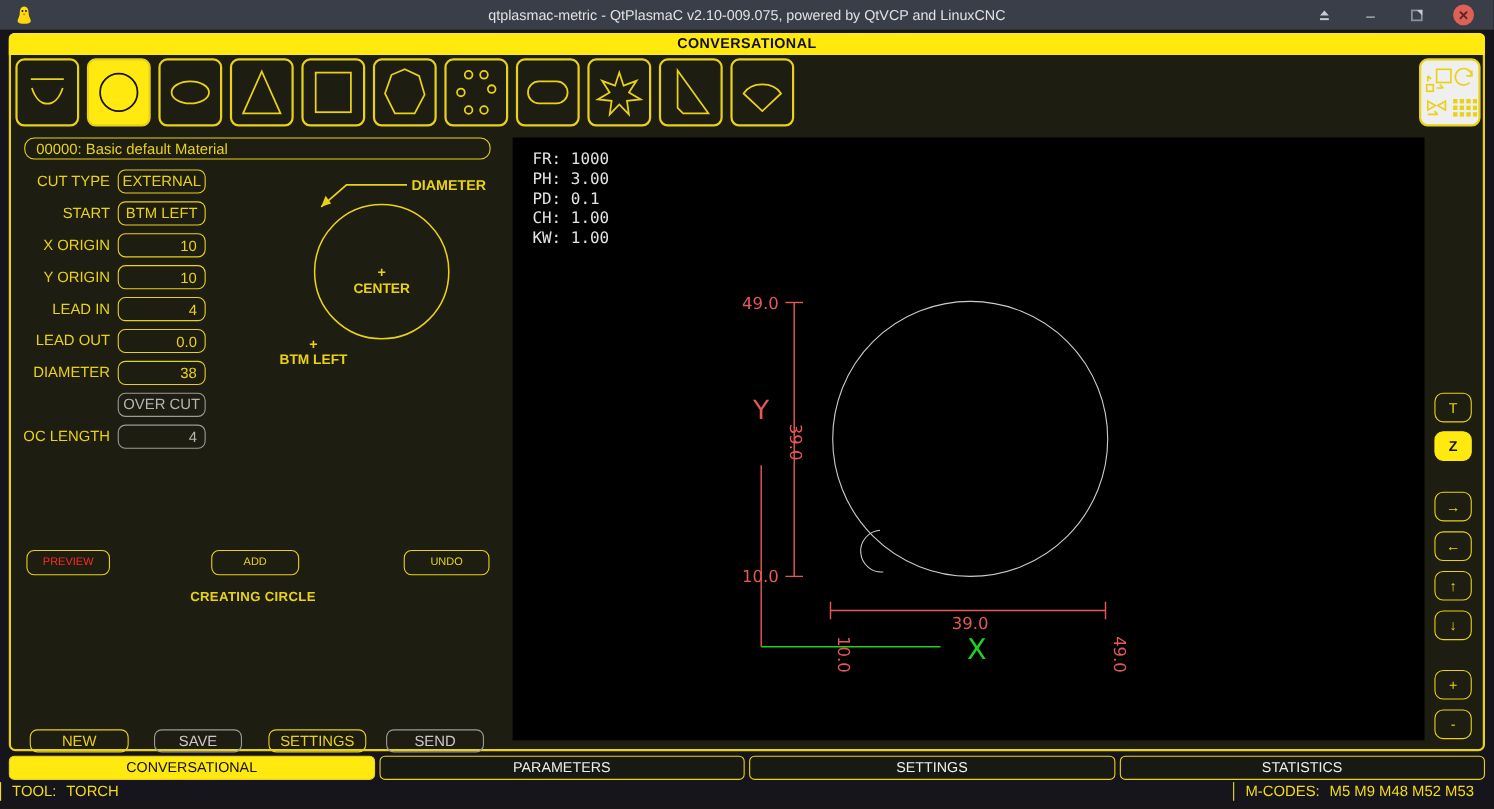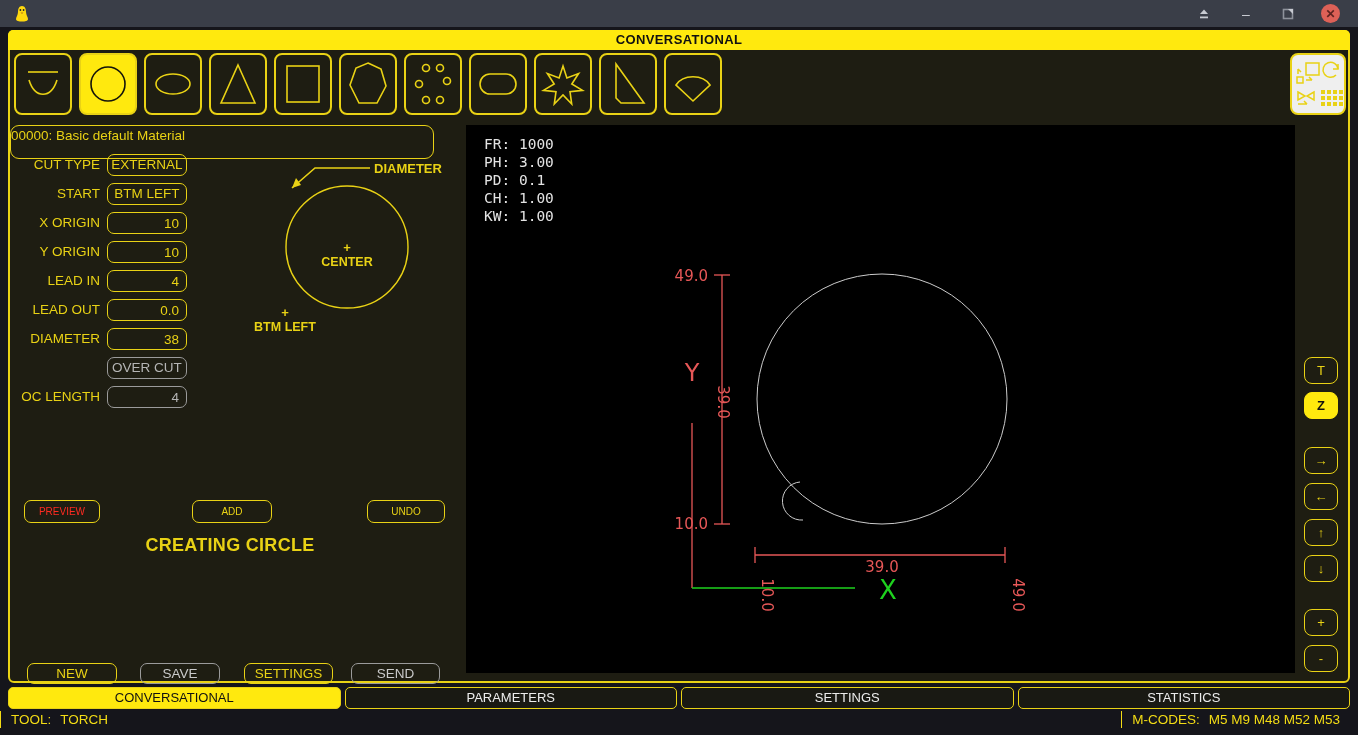--- a/index.html
+++ b/index.html
@@ -43,23 +43,23 @@
     border:2px solid var(--y); border-radius:8px; background:transparent;
     display:flex; align-items:center; justify-content:center; }
   .shape-btn svg{ stroke:var(--y); fill:none; stroke-width:1.6; }
   .shape-btn.selected{ background:var(--yb); }
   .shape-btn.selected svg{ stroke:#14140a; }
   .xform-btn{ position:absolute; top:21px; left:1280px; width:56px; height:62px;
     border:2px solid var(--y); border-radius:8px; display:flex; align-items:center; justify-content:center;}
   .xform-btn svg{ stroke:var(--y); fill:none; stroke-width:1.5; }
 
   
-  .material{ position:absolute; left:0; top:93px; width:424px; height:34px;
+  .material{ position:absolute; left:12px; top:93px; width:424px; height:20px;
     border:1px solid var(--y); border-radius:9px; color:var(--y); font-size:13.5px;
-    line-height:20px; padding-left:0; background:transparent; }
+    line-height:20px; padding-left:10px; background:transparent; }
 
   
   .frow{ position:absolute; left:0; height:22px; }
   .flabel{ position:absolute; left:0; top:0; width:90px; height:22px; text-align:right;
     color:var(--y); font-size:13.5px; line-height:22px; }
   .fctrl{ position:absolute; left:97px; top:0; width:80px; height:22px;
     border:1px solid var(--y); border-radius:7px; background:transparent;
     color:var(--y); font-size:13.5px; }
   button.fctrl{ text-align:center; line-height:20px; }
   input.fctrl{ text-align:right; padding-right:7px; font-family:Liberation Sans, sans-serif; outline:none;}
@@ -67,21 +67,21 @@
 
   
   .diagram{ position:absolute; left:240px; top:120px; width:212px; height:196px; }
   .diagram text{ fill:var(--y); font-family:"Liberation Sans",sans-serif; font-weight:bold; }
 
   
   .act{ position:absolute; height:23px; border:1px solid var(--y); border-radius:7px;
     background:transparent; color:var(--y); font-size:10px; text-align:center; }
   .act.red{ color:var(--red); }
   .creating{ position:absolute; left:60px; top:503px; width:320px; text-align:center;
-    color:var(--y); font-size:18px; font-weight:bold; letter-spacing:.3px;}
+    color:var(--y); font-size:12px; font-weight:bold; letter-spacing:.3px;}
 
   .filebtn{ position:absolute; top:631px; height:21px; border:1px solid var(--y); border-radius:7px;
     background:transparent; color:var(--y); font-size:13.5px; }
   .filebtn.disabled{ border-color:#9b9b9b; color:#c9c9c9; }
 
   
   .canvas{ position:absolute; left:456px; top:93px; width:829px; height:548px; background:#000; }
   .canvas svg{ display:block; }
   .hudtext{ font-family:"DejaVu Sans Mono", monospace; font-size:14.5px; fill:#e3e3e3; }
   .dim{ font-family:"DejaVu Sans", sans-serif; font-size:15px; fill:#e65757; }
@@ -112,20 +112,21 @@
 
 <div class="titlebar">
   <div class="app-icon">
     <svg width="16" height="17" viewBox="0 0 16 17">
       <path d="M8 1 C5 1 4 4 4 7 C4 10 2 12 2 14 C2 16 5 16.5 8 16.5 C11 16.5 14 16 14 14 C14 12 12 10 12 7 C12 4 11 1 8 1 Z" fill="#ffd90e"></path>
       <circle cx="6.4" cy="5" r="0.9" fill="#23232b"></circle>
       <circle cx="9.6" cy="5" r="0.9" fill="#23232b"></circle>
       <path d="M6.5 7.5 L8 9 L9.5 7.5 Z" fill="#b97a12"></path>
     </svg>
   </div>
+  <div class="title">qtplasmac-metric - QtPlasmaC v2.10-009.075, powered by QtVCP and LinuxCNC</div>
   <div class="win-controls">
     <div class="wc wc-shade">
       <svg width="14" height="12" viewBox="0 0 14 12">
           <path d="M3 6 L7 1.5 L11 6 Z" fill="#c7cad1"></path>
           <rect x="3" y="8.5" width="8" height="1.8" fill="#c7cad1"></rect>
         </svg>
     </div>
     <div class="wc wc-min">–</div>
     <div class="wc wc-restore">
       <svg width="12" height="12" viewBox="0 0 12 12">

